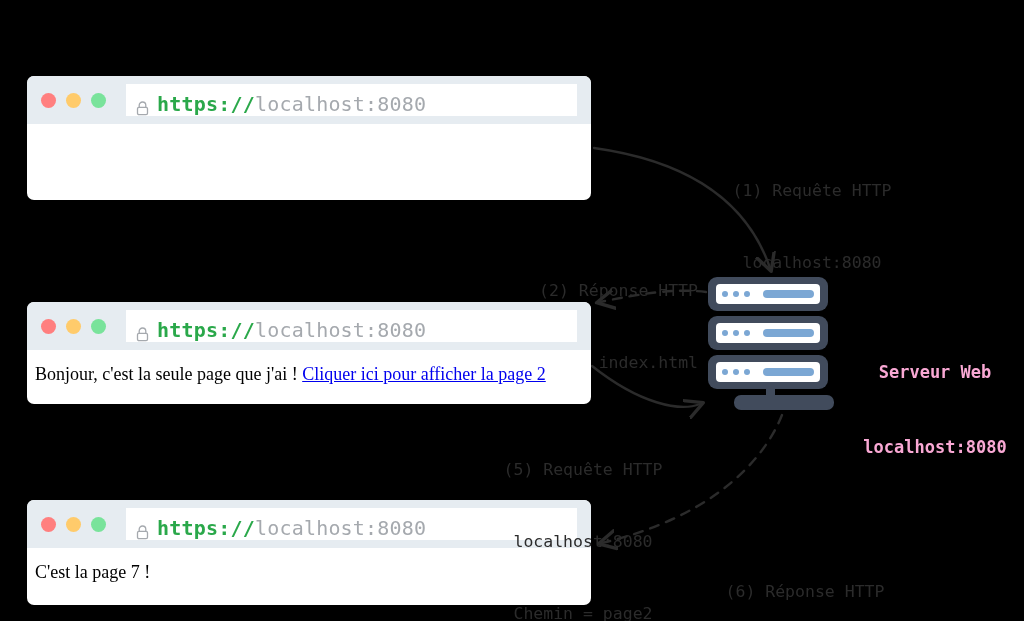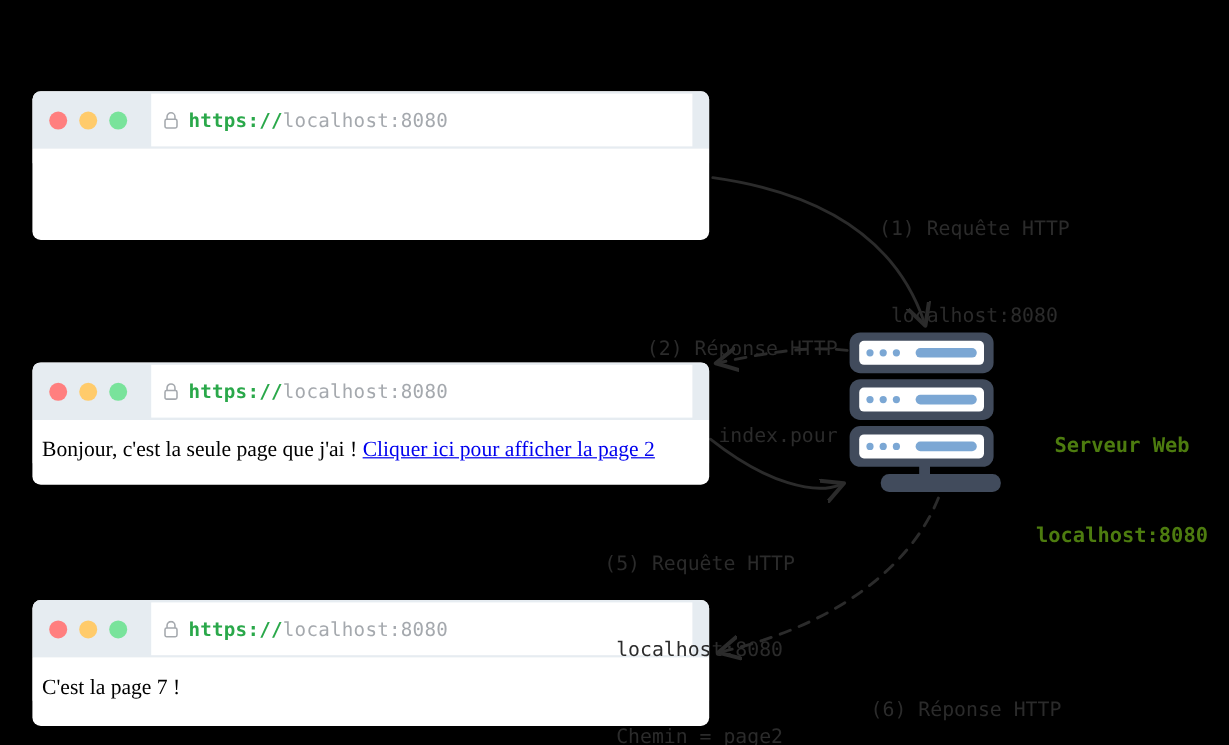--- a/index.html
+++ b/index.html
@@ -42,27 +42,27 @@
     width: 15px;
     height: 15px;
     border-radius: 50%;
   }
   .dot-red    { background: #ff7f7f; }
   .dot-yellow { background: #ffcb6b; }
   .dot-green  { background: #79e39b; }
 
   .urlbar {
     flex: 1;
-    height: 44px;
+    height: 32px;
     background: #ffffff;
     display: flex;
-    align-items: center;
+    align-items: flex-end;
     padding: 0 10px;
     box-sizing: border-box;
-    font-size: 16px;
+    font-size: 20px;
     letter-spacing: 0.2px;
     white-space: nowrap;
     overflow: hidden;
   }
   .lock-icon {
     flex: 0 0 auto;
     margin-right: 8px;
     display: inline-flex;
     align-items: center;
   }
@@ -161,21 +161,21 @@
   }
   #server-label {
     position: absolute;
     left: 845px;
     top: 310px;
     width: 180px;
     font-family: "DejaVu Sans Mono", monospace;
     font-size: 17px;
     line-height: 25px;
     font-weight: bold;
-    color: #4d7c0f;
+    color: #f9a8d4;
     text-align: center;
     white-space: pre;
   }
 
   #arrows {
     position: absolute;
     left: 0; top: 0;
     width: 1024px;
     height: 621px;
     pointer-events: none;
@@ -308,21 +308,21 @@
     <div>localhost:8080</div>
   </div>
 
   <div class="label" style="left:697px; top:131px; width:230px;">
     <div>(1) Requête HTTP</div>
     <div>localhost:8080</div>
   </div>
 
   <div class="label" style="left:468px; top:231px; width:230px;text-align:right;">
     <div>(2) Réponse HTTP</div>
-    <div>index.pour</div>
+    <div>index.html</div>
   </div>
 
   <div class="label" style="left:468px; top:410px; width:230px;">
     <div>(5) Requête HTTP</div>
     <div>localhost:8080</div>
     <div>Chemin = page2</div>
   </div>
 
   <div class="label" style="left:690px; top:532px; width:230px;">
     <div>(6) Réponse HTTP</div>

